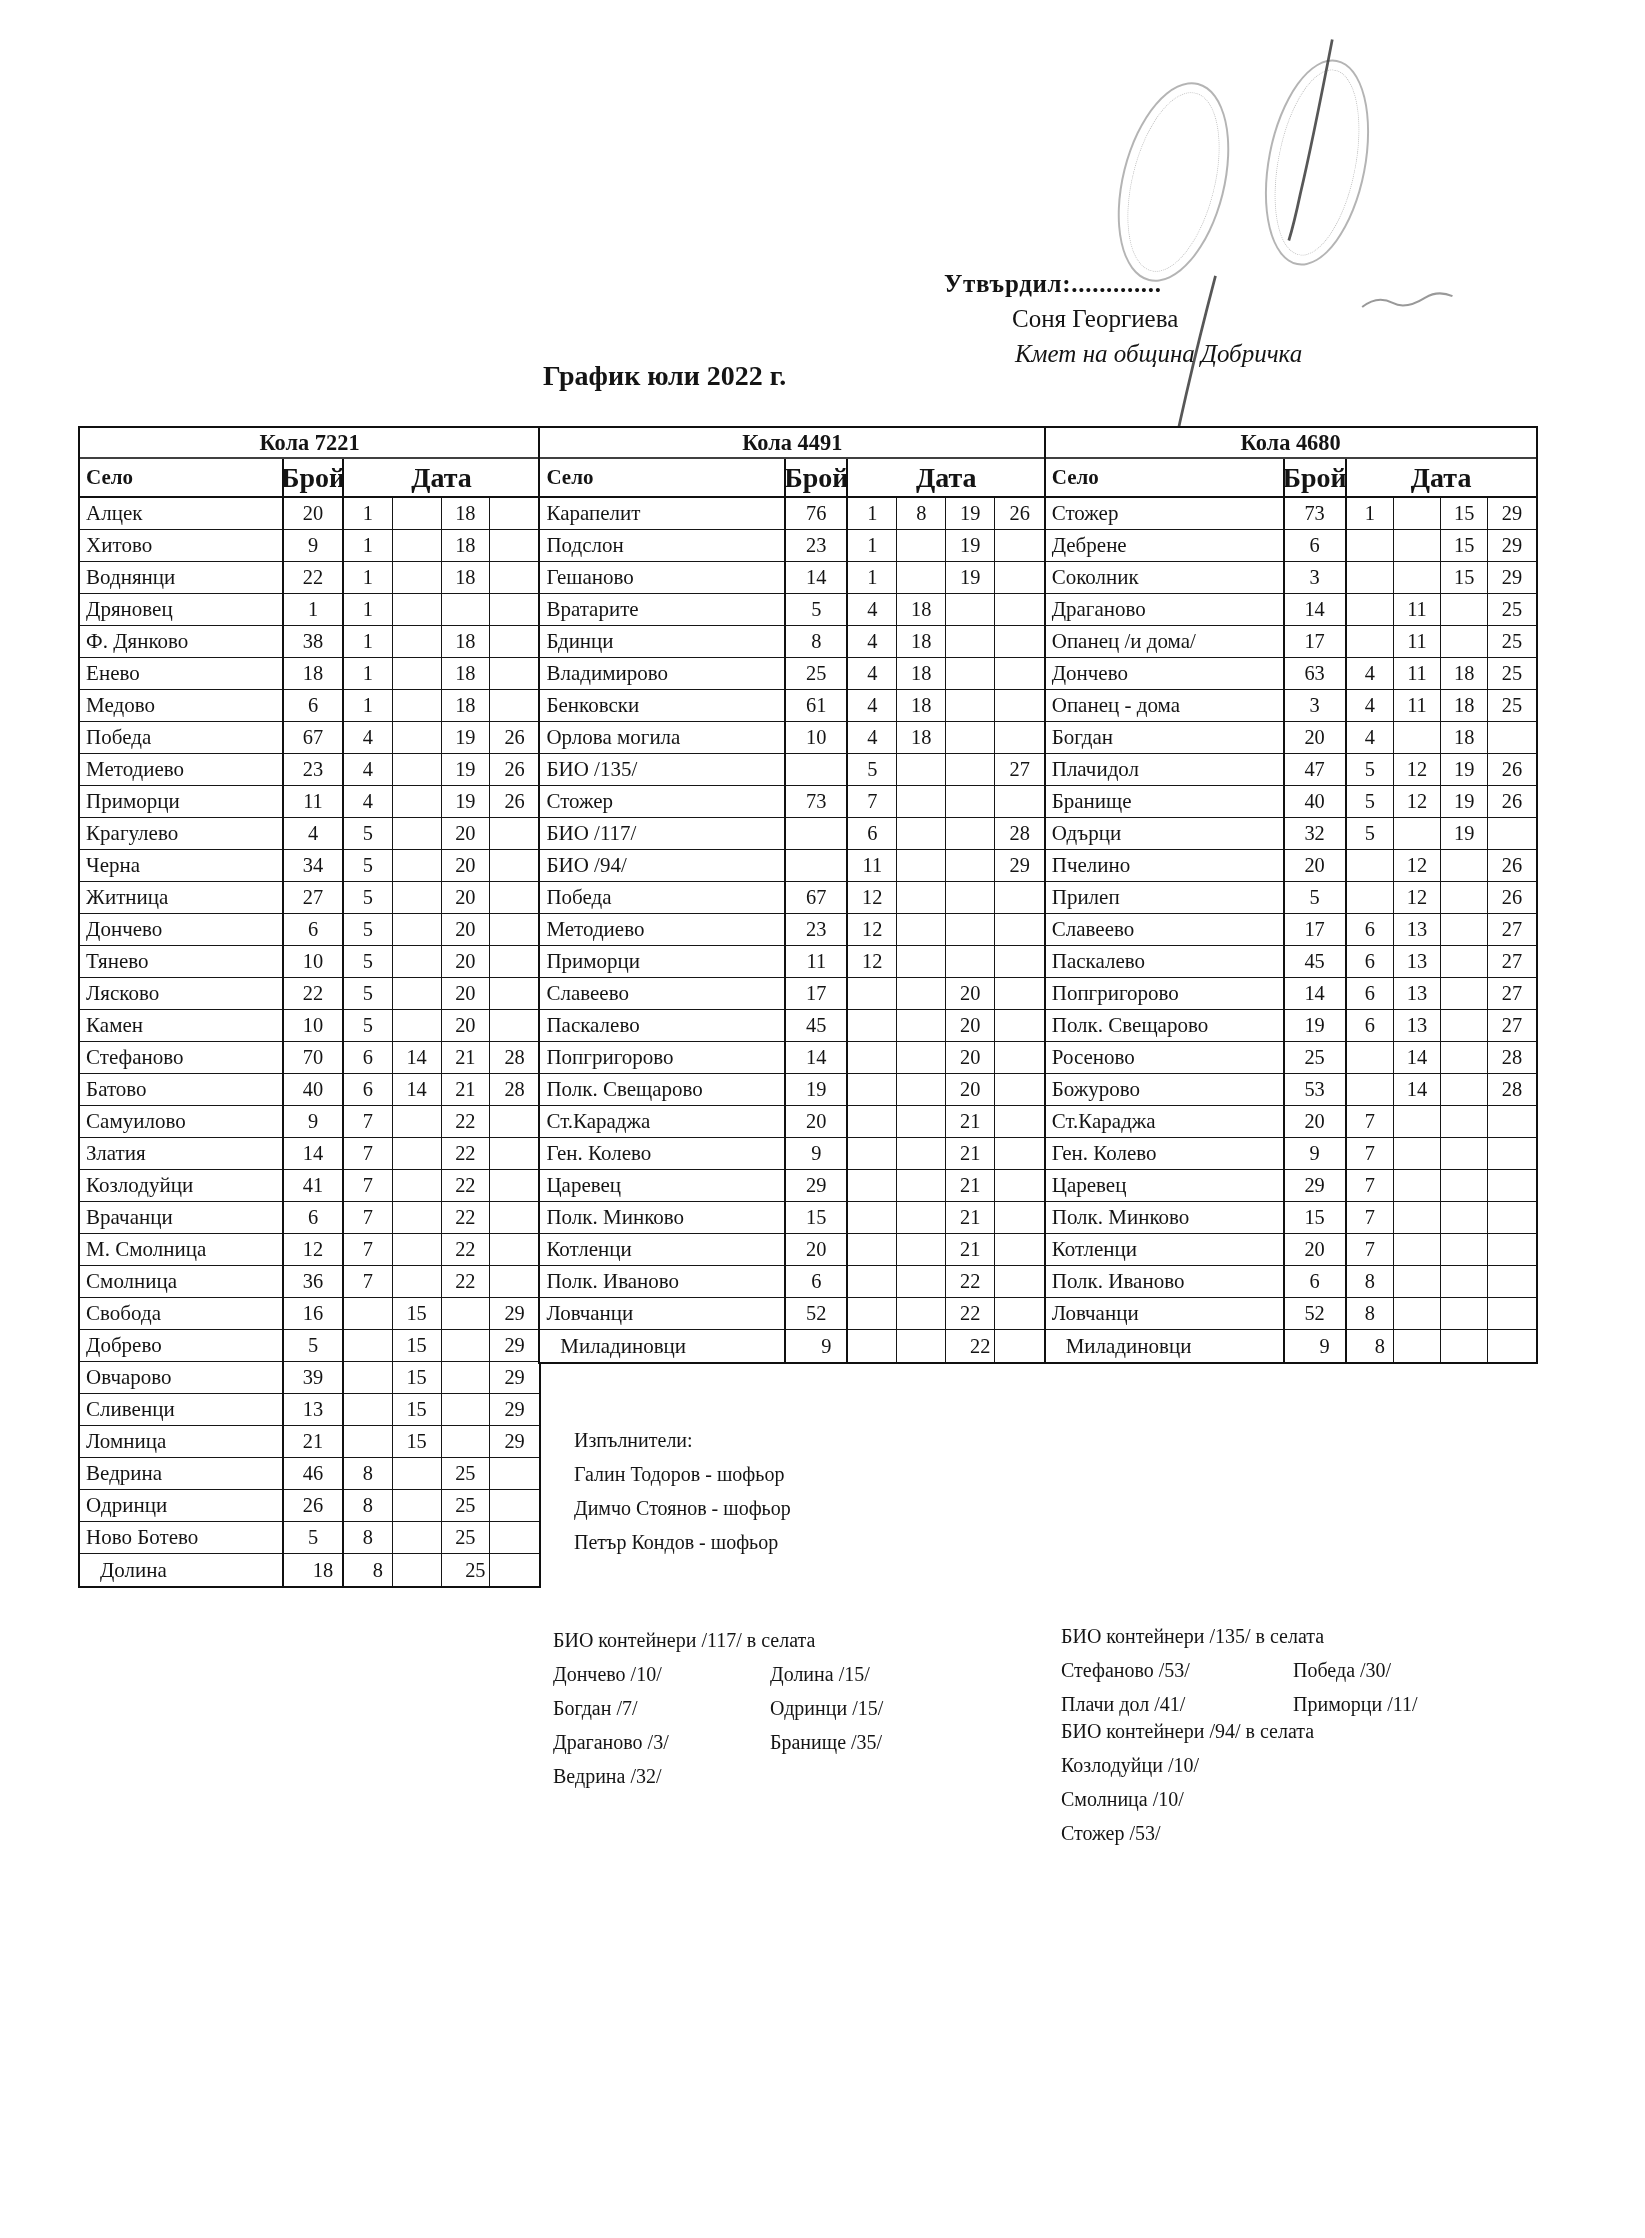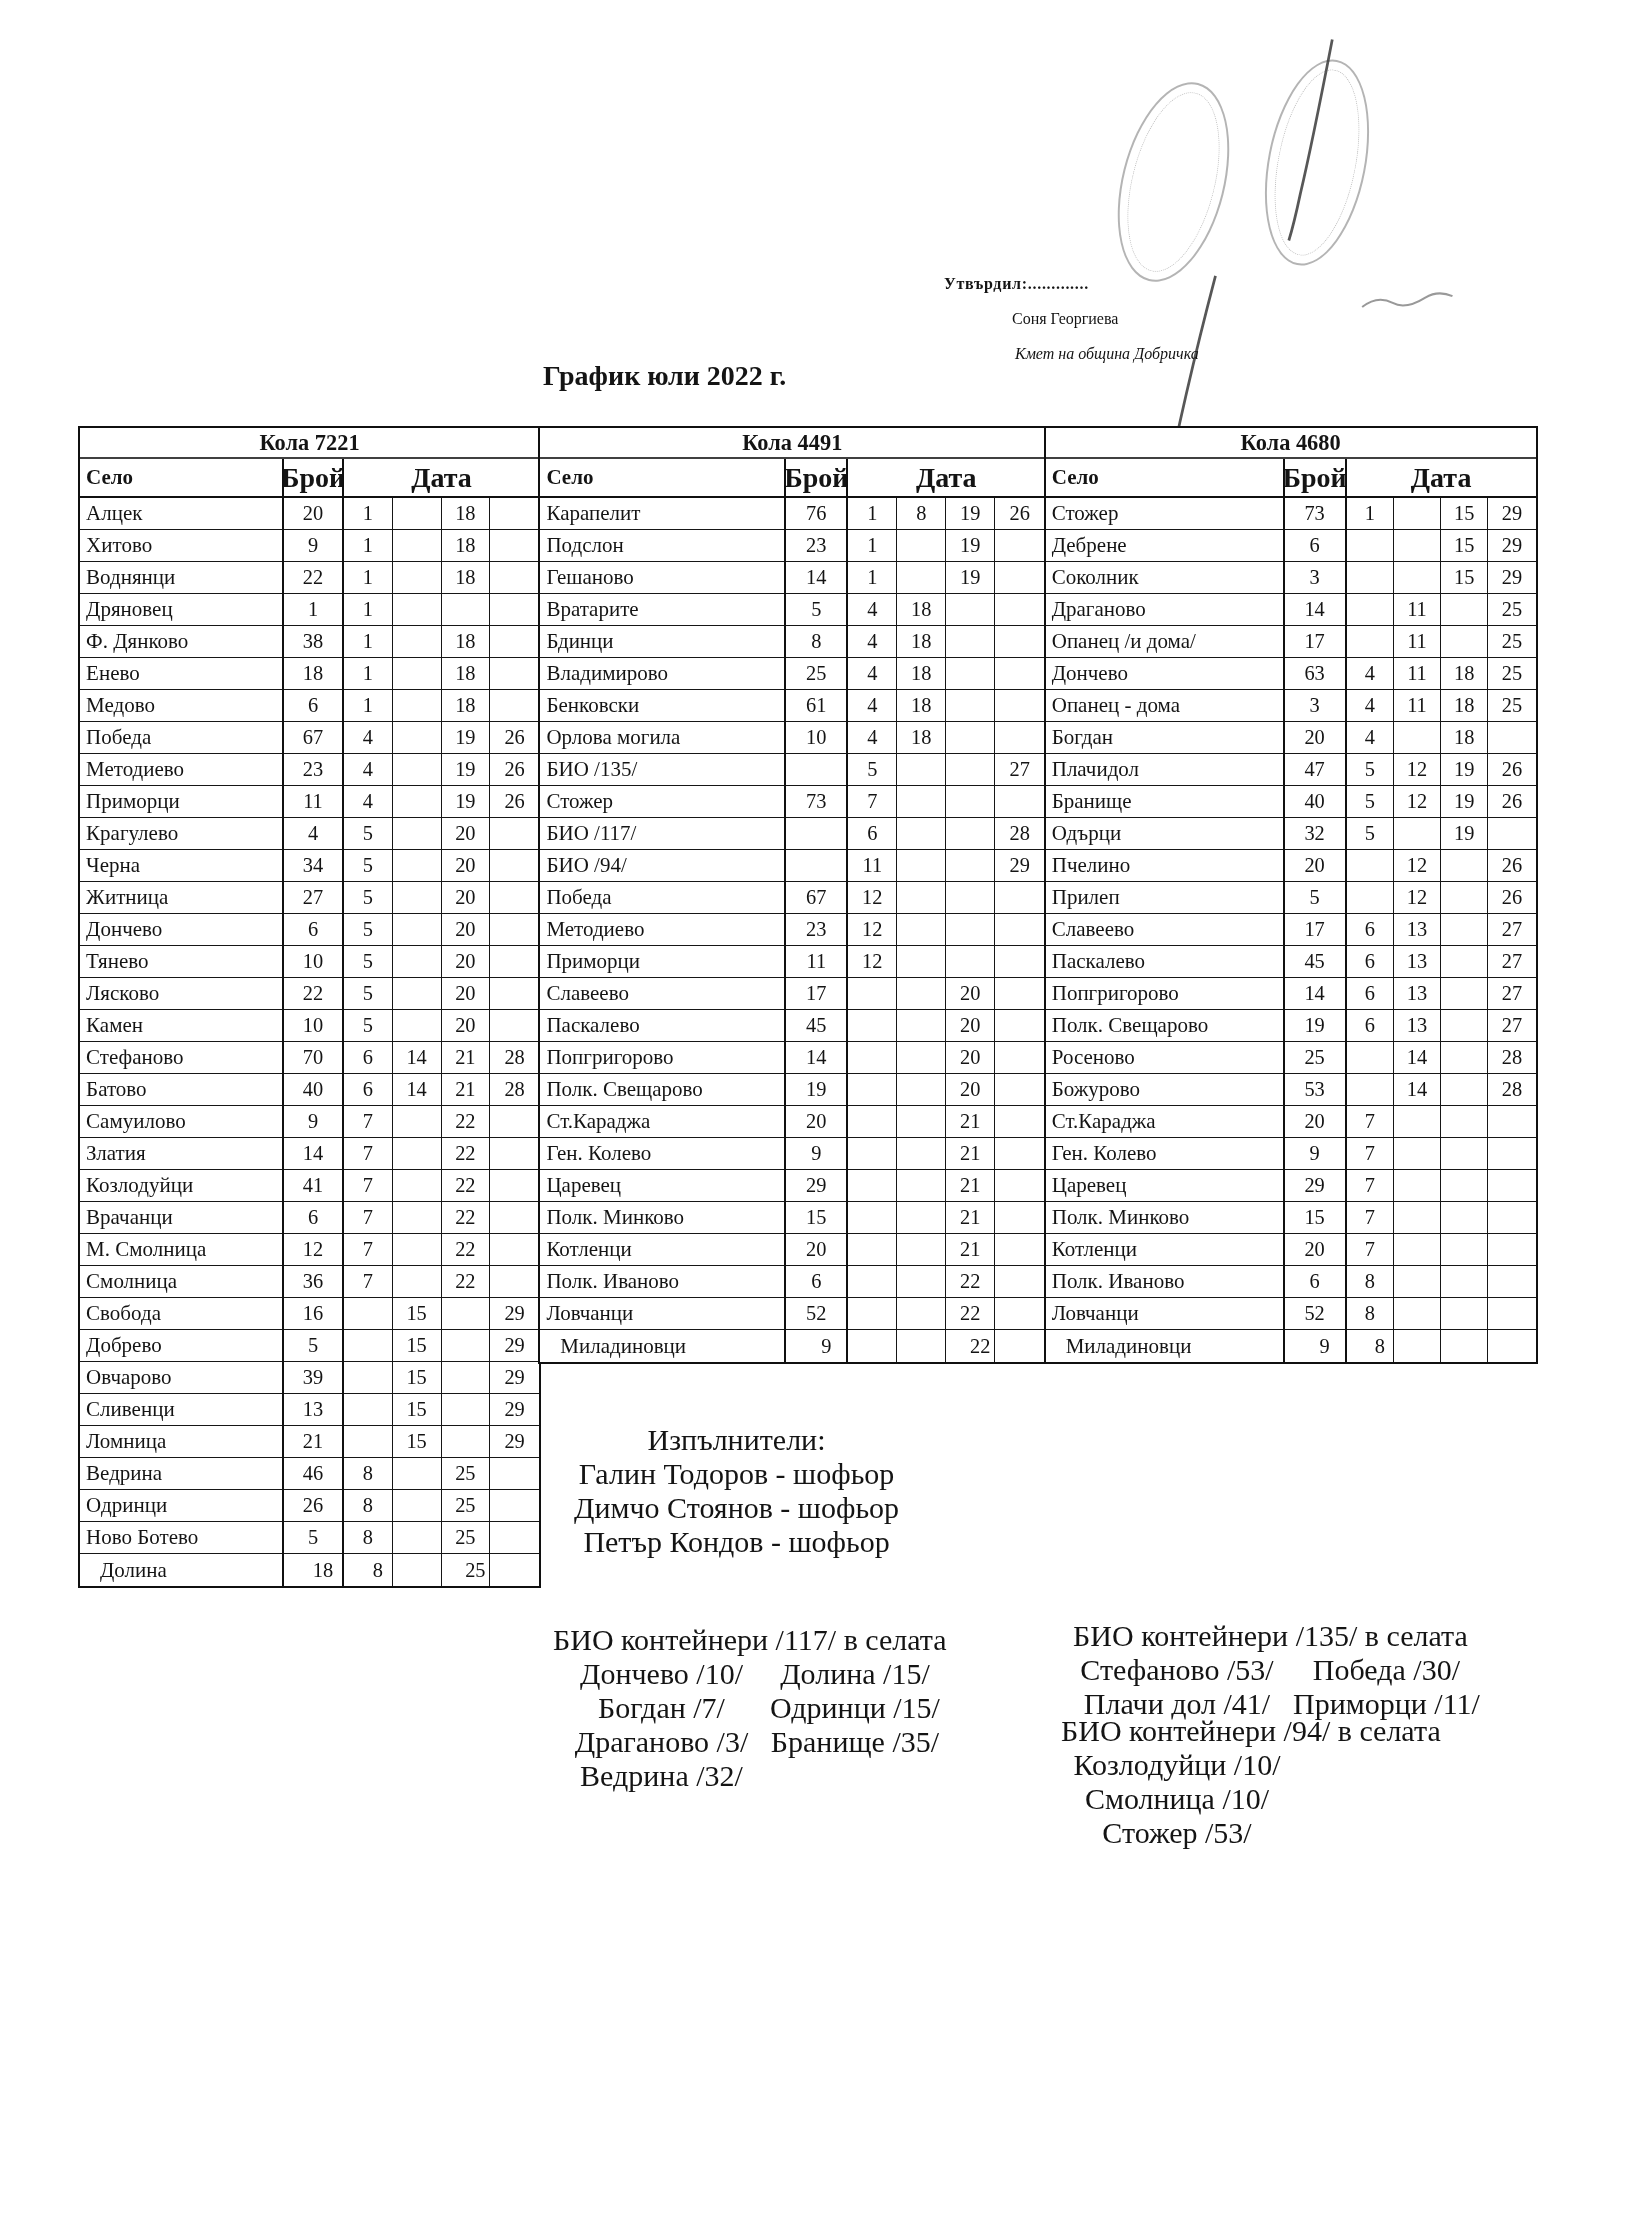--- a/index.html
+++ b/index.html
@@ -5,21 +5,21 @@
   html,body{margin:0;padding:0;background:#e8e8e8;}
   .page{
     position:relative;
     width:1646px;height:2239px;
     background:#ffffff;
     font-family:"Liberation Serif", serif;
     color:#141414;
     overflow:hidden;
   }
   
-  .approve{position:absolute;left:944px;top:266px;font-size:16px;line-height:35px;}
+  .approve{position:absolute;left:944px;top:266px;font-size:25px;line-height:35px;}
   .approve .lbl{font-weight:bold;letter-spacing:0.7px;}
   .approve .name{padding-left:68px;}
   .approve .role{padding-left:71px;font-style:italic;}
   
   .stamp{position:absolute;border:2px solid rgba(105,105,105,.5);border-radius:50%;}
   .stamp::before{content:"";position:absolute;inset:8.1px;border:1.4px dotted rgba(105,105,105,.42);border-radius:50%;}
   .stamp-a{left:1122px;top:80px;width:99px;height:200px;transform:rotate(14deg);}
   .stamp-b{left:1268px;top:58px;width:94px;height:205px;transform:rotate(11deg);}
   .sig{position:absolute;left:0;top:0;pointer-events:none;}
   
@@ -41,21 +41,21 @@
   .title-row{height:31px;}
   .title-row .cell{border-bottom:2px solid #404040;font-weight:bold;font-size:22.4px;}
   .car-title{grid-column:1 / -1;}
   .header-row{height:39px;}
   .header-row .cell{border-bottom:2px solid #101010;font-weight:bold;font-size:28px;}
   .header-row .date{grid-column:3 / -1;}
   .data-row{height:32px;}
   .cell.village{justify-content:flex-start;padding-left:6.1px;border-right:2px solid #101010;font-size:21px;}
   .cell.count{border-right:2px solid #101010;}
   
-  .note{position:absolute;font-size:30px;line-height:34px;text-align:center;}
+  .note{position:absolute;font-size:20px;line-height:34px;}
   .executors{left:574px;top:1423px;}
   .bio-1{left:553px;top:1623px;}
   .bio-2{left:1061px;top:1619px;}
   .bio-3{left:1061px;top:1706px;margin-top:8px;}
   .bio-cols{display:flex;}
   .bio-1 .bio-col:first-child{width:217px;}
   .bio-2 .bio-col:first-child,.bio-3 .bio-col:first-child{width:232px;}
 </style>
 </head>
 <body>

